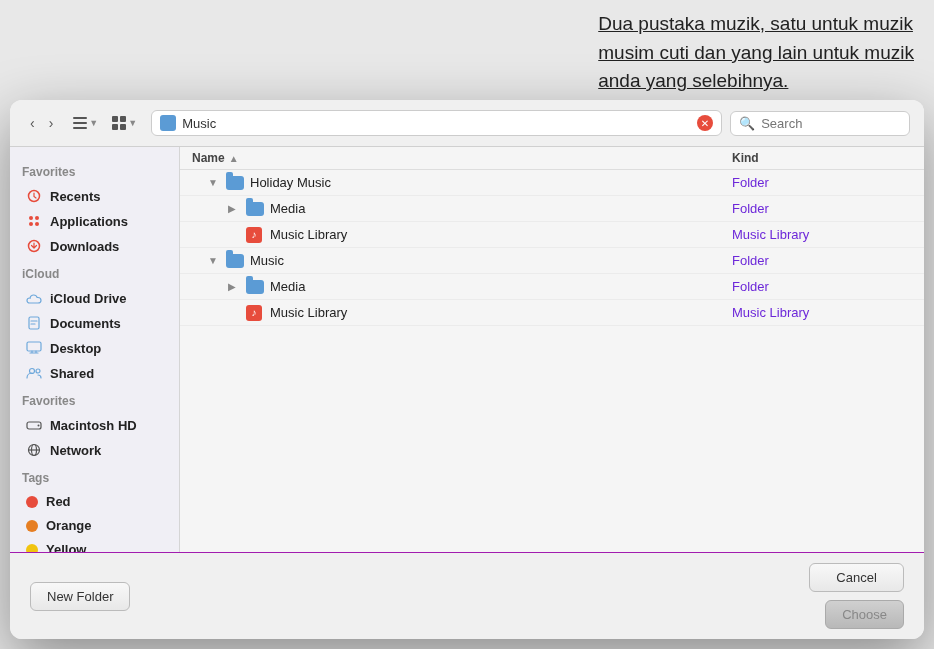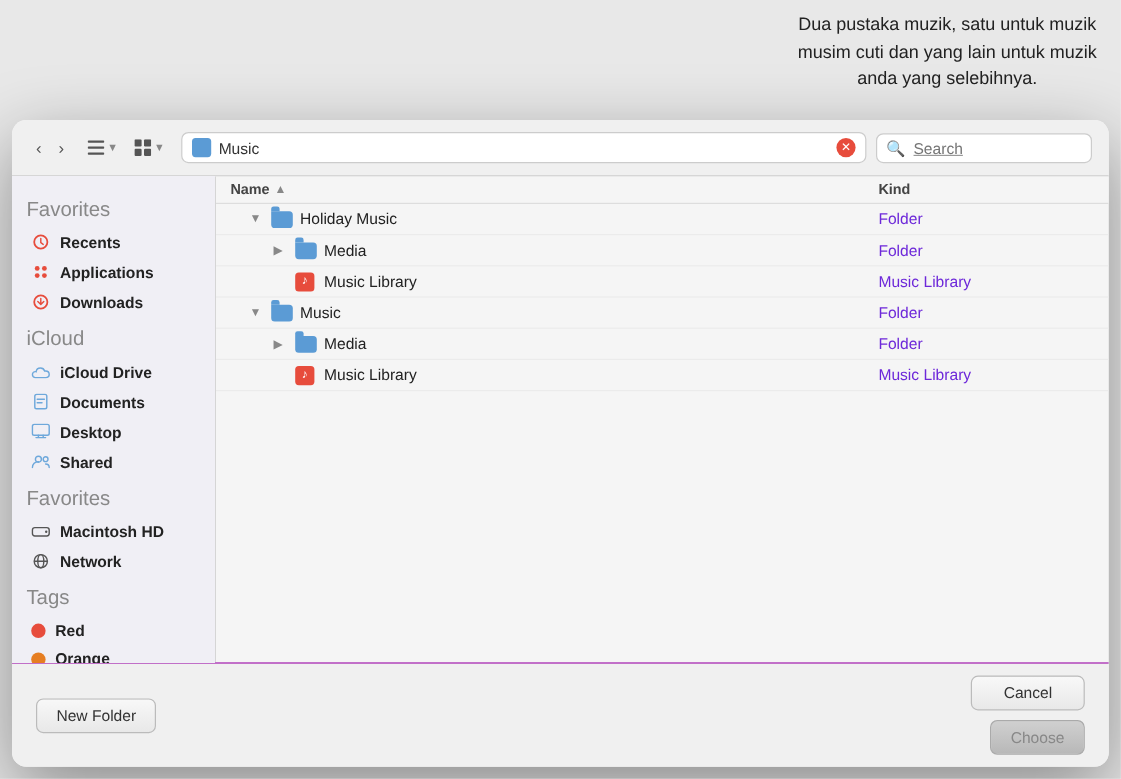--- a/index.html
+++ b/index.html
@@ -9,25 +9,26 @@
       width: 934px;
       height: 649px;
       overflow: hidden;
       position: relative;
     }
 
     .annotation {
       position: absolute;
       top: 10px;
       right: 20px;
-      text-align: center;
-      font-size: 15px;
+      text-align: left;
+      font-size: 19px;
       color: #222;
       line-height: 1.5;
       max-width: 340px;
+      text-decoration: underline;
     }
 
     .dialog-container {
       position: absolute;
       top: 100px;
       left: 10px;
       right: 10px;
       bottom: 10px;
       background: #f5f5f5;
       border-radius: 12px;
@@ -138,43 +139,42 @@
       font-size: 13px;
     }
 
     .search-input {
       border: none;
       outline: none;
       font-size: 13px;
       color: #999;
       width: 100%;
       background: transparent;
-      text-decoration: underline;
     }
 
     
     .main-area {
       display: flex;
       flex: 1;
       overflow: hidden;
     }
 
     
     .sidebar {
       width: 170px;
       background: #f0eff5;
       border-right: 1px solid #d5d5d5;
       overflow-y: auto;
       flex-shrink: 0;
       padding: 10px 0;
     }
 
     .sidebar-section-label {
-      font-size: 17px;
-      font-weight: 400;
+      font-size: 12px;
+      font-weight: 700;
       color: #888;
       padding: 8px 12px 4px 12px;
       text-transform: none;
     }
 
     .sidebar-item {
       display: flex;
       align-items: center;
       padding: 4px 12px;
       font-size: 13px;

